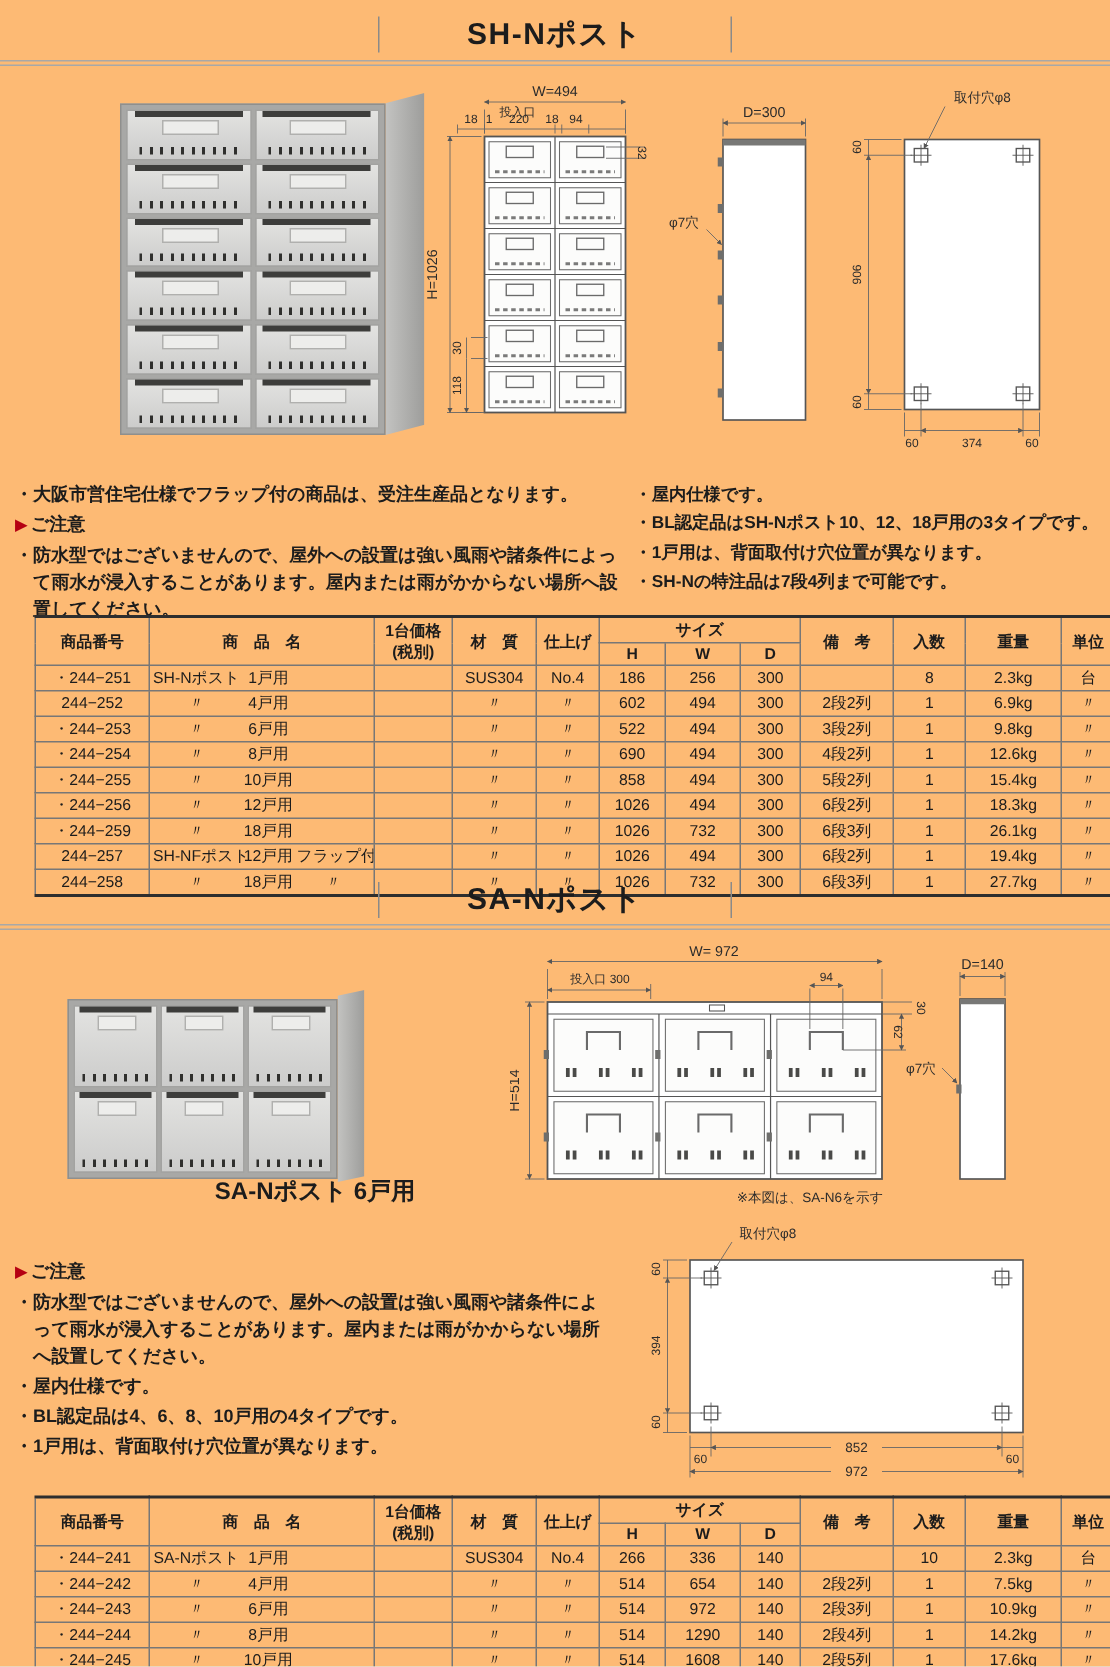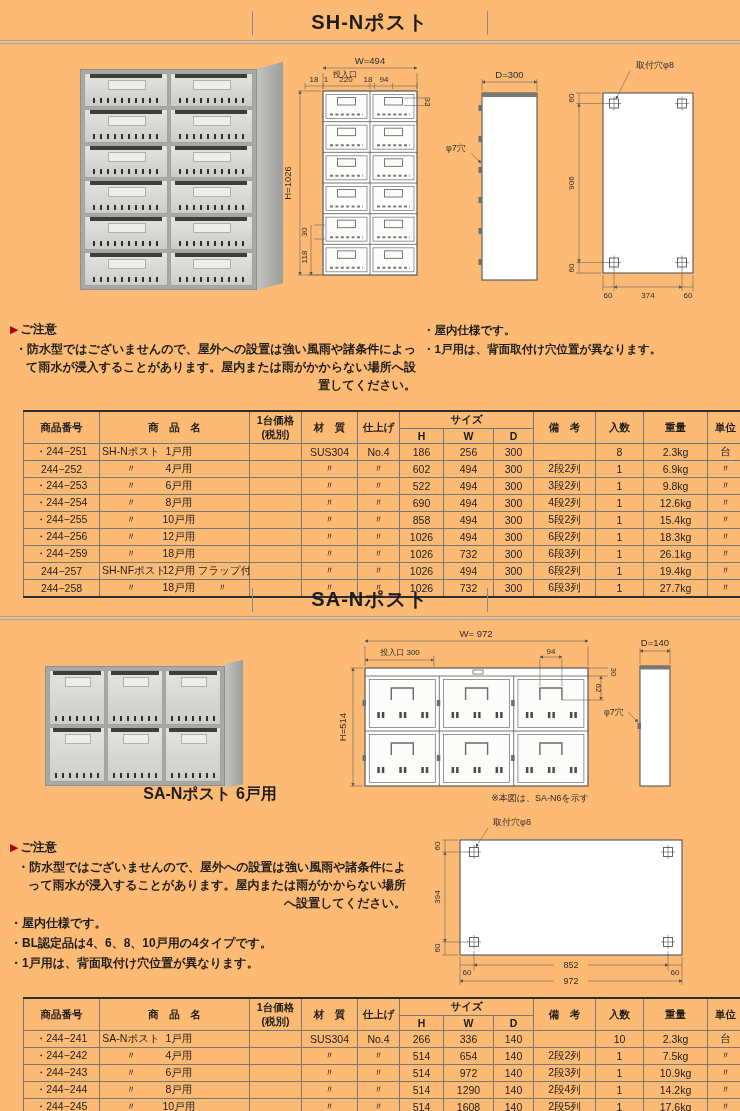--- a/index.html
+++ b/index.html
@@ -23,21 +23,21 @@
         border:1px solid #a3a3a1;}
   .door .slot{position:absolute;left:6%;top:0;right:6%;height:4px;background:#3d3d3b;}
   .door .np{position:absolute;left:28%;top:6px;width:44%;height:8px;background:#ededeb;
             border:1px solid #b0b0ae;}
   .door .vt{position:absolute;left:10%;bottom:3px;width:80%;height:5px;
             background:repeating-linear-gradient(90deg,#2f2f2d 0 2px,rgba(0,0,0,0) 2px 7px);}
   .photo-caption{position:absolute;font-size:15px;font-weight:bold;text-align:center;}
   
   .notes{position:absolute;font-size:12px;line-height:1.5;font-weight:bold;}
   .notes p{margin:0 0 2px 0;}
-  .hang{padding-left:1em;text-indent:-1em;text-align:right;}
+  .hang{padding-left:1em;text-indent:-1em;}
   .caution-head .tri{color:#b50012;font-size:11px;margin-right:2px;}
   
   table.spec{position:absolute;border-collapse:collapse;table-layout:fixed;width:720px;
              font-size:10.5px;border:1px solid #555;border-top:2px solid #2e2e2e;
              border-bottom:2px solid #2e2e2e;margin-left:13px;}
   table.spec th,table.spec td{border:1px solid #777;padding:1px 2px;text-align:center;
              white-space:nowrap;overflow:hidden;height:13px;}
   table.spec th{font-weight:bold;font-size:10.5px;height:11px;}
   td.price{border-top:none;border-bottom:none;}
   td.c-name{padding:0;}
@@ -261,26 +261,29 @@
     <text class="dimm" x="377" y="15" text-anchor="middle">取付穴φ8</text>
     <text class="dims" x="296" y="45" text-anchor="middle" transform="rotate(-90 296 45)">60</text>
     <text class="dims" x="296" y="130" text-anchor="middle" transform="rotate(-90 296 130)">906</text>
     <text class="dims" x="296" y="215" text-anchor="middle" transform="rotate(-90 296 215)">60</text>
     <text class="dims" x="330" y="245" text-anchor="middle">60</text>
     <text class="dims" x="370" y="245" text-anchor="middle">374</text>
     <text class="dims" x="410" y="245" text-anchor="middle">60</text>
   </svg>
 
   <div class="notes" style="left:10px;top:320px;width:406px;">
+    <p>・大阪市営住宅仕様でフラップ付の商品は、受注生産品となります。</p>
     <p class="caution-head"><span class="tri">▶</span><span>ご注意</span></p>
     <p class="hang">・防水型ではございませんので、屋外への設置は強い風雨や諸条件によって雨水が浸入することがあります。屋内または雨がかからない場所へ設置してください。</p>
   </div>
   <div class="notes" style="left:423px;top:322px;width:312px;font-size:11.5px;">
     <p>・屋内仕様です。</p>
+    <p>・BL認定品はSH-Nポスト10、12、18戸用の3タイプです。</p>
     <p>・1戸用は、背面取付け穴位置が異なります。</p>
+    <p>・SH-Nの特注品は7段4列まで可能です。</p>
   </div>
 
   <table class="spec" style="left:10px;top:410px;">
     <colgroup>
       <col style="width:76px">
         <col style="width:150px">
         <col style="width:52px">
         <col style="width:56px">
       <col style="width:42px">
         <col style="width:44px">

